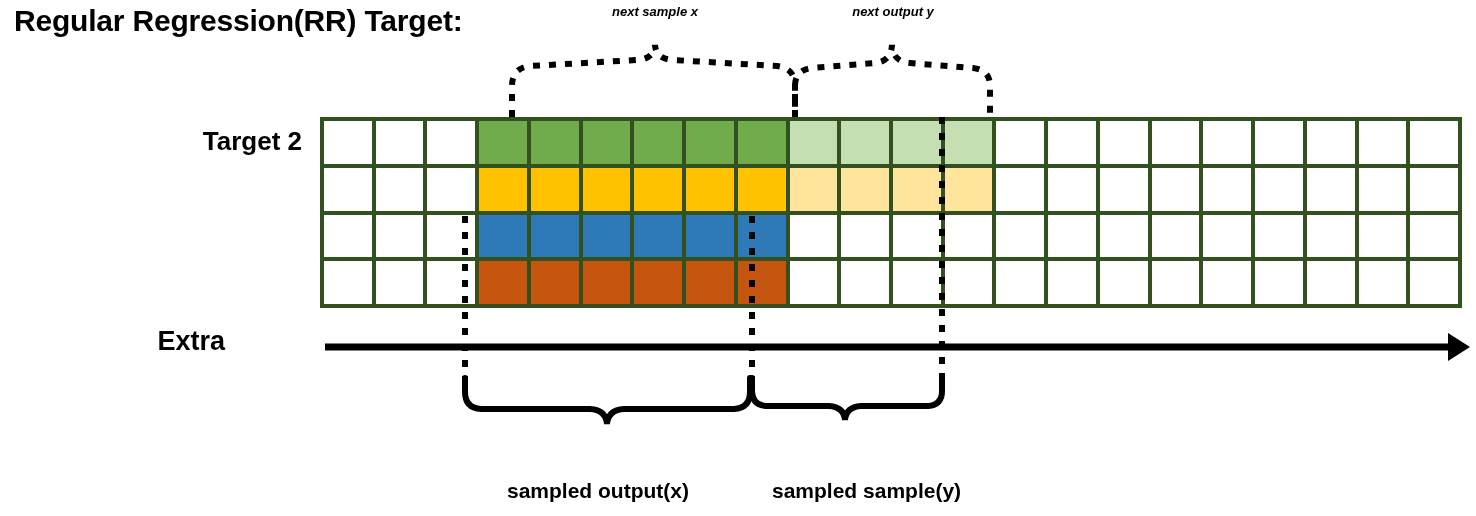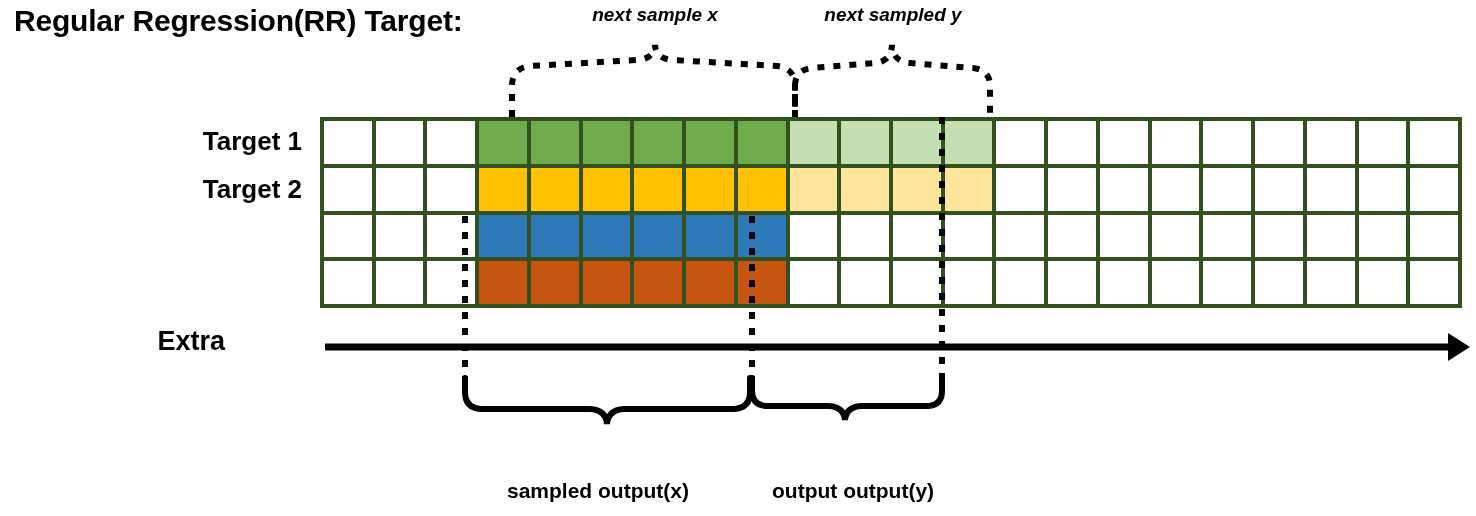--- a/index.html
+++ b/index.html
@@ -2,21 +2,21 @@
 <html><head>
 <meta charset="utf-8">
 <style>
   html,body{margin:0;padding:0;background:#fff;}
   body{width:1476px;height:516px;position:relative;overflow:hidden;
        font-family:"Liberation Sans",sans-serif;color:#000;}
 
   .title{position:absolute;left:14px;top:4px;font-size:30px;font-weight:700;
          letter-spacing:-0.2px;white-space:nowrap;}
 
-  .toplabel{position:absolute;font-size:19px;font-style:italic;font-weight:600;
+  .toplabel{position:absolute;font-size:13px;font-style:italic;font-weight:600;
             white-space:nowrap;text-align:center;transform:translateX(-50%);}
   #toplabel-x{left:655px;top:4px;}
   #toplabel-y{left:893px;top:4px;}
 
   .svg-layer{position:absolute;left:0;top:0;width:1476px;height:516px;
              pointer-events:none;overflow:visible;}
 
   .rowlabels{position:absolute;left:0px;top:117px;width:310px;}
   .rowlabel{height:48px;line-height:48px;text-align:right;font-size:26px;
             font-weight:700;white-space:nowrap;padding-right:8px;box-sizing:border-box;}
@@ -34,24 +34,23 @@
          white-space:pre;}
   #btext-in{left:507px;top:422px;}
   #btext-out{left:772px;top:422px;}
 </style>
 </head>
 <body>
 
 <div class="title">Regular Regression(RR) Target:</div>
 
 <div class="toplabel" id="toplabel-x">next sample x</div>
-<div class="toplabel" id="toplabel-y">next sampled y</div>
+<div class="toplabel" id="toplabel-y">next output y</div>
 
 <div class="rowlabels">
-  <div class="rowlabel">Target 1</div>
   <div class="rowlabel">Target 2</div>
 </div>
 
 <div class="timelabel">Extra</div>
 
 <div class="grid" id="grid">
     <div class="cell" style="background: rgb(255, 255, 255);"></div>
     <div class="cell" style="background: rgb(255, 255, 255);"></div>
     <div class="cell" style="background: rgb(255, 255, 255);"></div>
     <div class="cell" style="background: rgb(112, 172, 76);"></div>
@@ -140,21 +139,21 @@
     <div class="cell" style="background: rgb(255, 255, 255);"></div>
     <div class="cell" style="background: rgb(255, 255, 255);"></div>
   </div>
 
 <div class="btext" id="btext-in">
   <div>sampled output(x)</div>
   
   
 </div>
 <div class="btext" id="btext-out">
-  <div>output output(y)</div>
+  <div>sampled sample(y)</div>
   
   
 </div>
 
 <svg class="svg-layer" viewBox="0 0 1476 516">
 
   <g fill="none" stroke="#000" stroke-width="6" stroke-linecap="butt" stroke-dasharray="7 9">
     <path d="M512,117 L512,86 Q512,68 530,66 L637,60 Q654,59 655,45
              Q656,59 673,60 L777,66 Q795,68 795,86 L795,117"></path>
     <path d="M795,117 L795,86 Q795,70 812,68 L874,63 Q891,62 892,45

